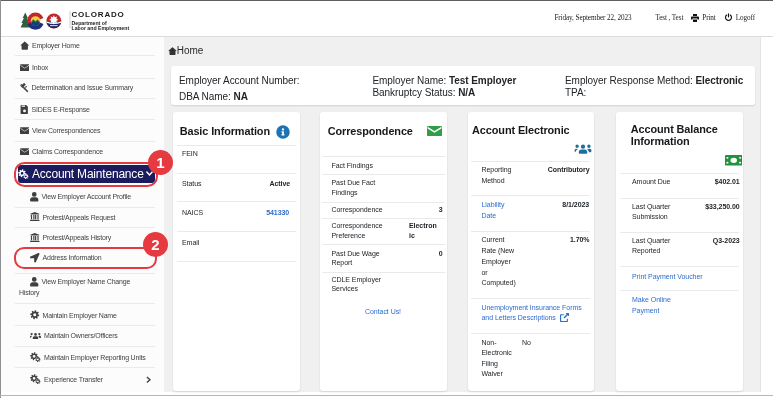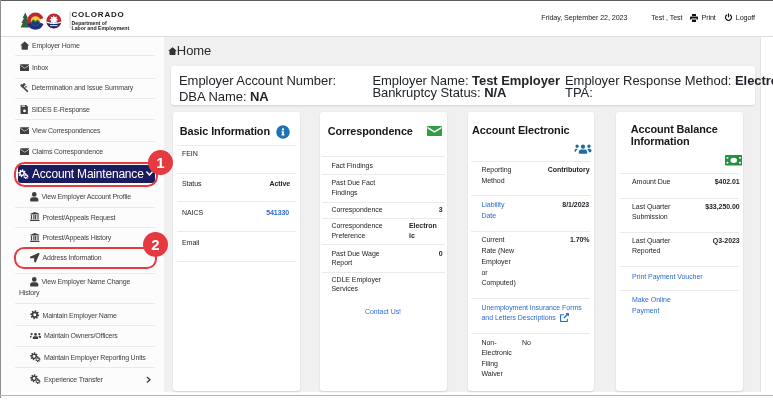--- a/index.html
+++ b/index.html
@@ -1,19 +1,19 @@
 <!DOCTYPE html>
 <html><head>
 <meta charset="utf-8">
 <style>
   * { margin:0; padding:0; box-sizing:border-box; }
   html,body { width:773px; height:400px; background:#fff; font-family:"Liberation Sans", sans-serif; overflow:hidden; }
   #page { position:relative; width:773px; height:400px; }
   .t { position:absolute; font-size:7px; letter-spacing:-0.05px; line-height:10px; color:#212529; white-space:nowrap; }
-  .i7 { font-size:13px; }
+  .i7 { font-size:10px; }
   .b { font-weight:bold; }
   .lk { color:#2c6ccf; }
   .ttl { position:absolute; font-size:10.9px; letter-spacing:-0.1px; line-height:11.6px; font-weight:bold; color:#16181b; white-space:nowrap; }
   .sep { position:absolute; height:1px; background:#eaeaea; }
   .card { position:absolute; background:#fff; border-radius:3px; box-shadow:0 1px 2px rgba(0,0,0,.13); }
   .srow { position:absolute; display:flex; align-items:center; font-size:7px; letter-spacing:-0.2px; color:#3f3f3f; height:12px; white-space:nowrap; }
   .srow svg { flex:0 0 auto; margin-right:3px; }
 </style>
 </head>
 <body>
@@ -36,21 +36,21 @@
     <path d="M28.4 14 a7.5 7.5 0 0 0 14.8 0 z" fill="#1b2a66"></path>
     <path d="M28.4 13.5 Q35.8 16.3 43.2 13.5 L43.2 14.7 Q35.8 17.3 28.4 14.7 Z" fill="#fff"></path>
     <path d="M35.8 7.2 l1 2 2.2-.6 -.6 2.2 2 1 -2 1 .6 2.2 -2.2-.6 -1 2 -1-2 -2.2.6 .6-2.2 -2-1 2-1 -.6-2.2 2.2.6 Z" fill="#fff"></path>
     <rect x="32" y="17.1" width="7.6" height="1" fill="#fff" opacity=".85"></rect>
     <rect x="51.5" y="3.2" width="1" height="17" fill="#cfcfcf"></rect>
     <text x="53.5" y="9.2" font-family="Liberation Sans" font-size="8" font-weight="bold" letter-spacing="0.8" fill="#1a1a1a">COLORADO</text>
     <text x="53.5" y="16.8" font-family="Liberation Sans" font-size="5.2" font-weight="bold" fill="#222">Department of</text>
     <text x="53.5" y="21.8" font-family="Liberation Sans" font-size="5.2" font-weight="bold" fill="#222">Labor and Employment</text>
   </svg>
 
-  <div style="position:absolute;top:13px;right:18px;display:flex;align-items:center;font-size:7.2px;letter-spacing:-0.1px;color:#222;white-space:nowrap;">
+  <div style="position:absolute;top:13px;right:18px;display:flex;align-items:center;font-size:7.2px;letter-spacing:-0.1px;color:#222;white-space:nowrap;font-family:Liberation Serif, serif;">
     <span>Friday, September 22, 2023</span>
     <span style="margin-left:24px;">Test , Test</span>
     <svg style="margin-left:8px;" width="8" height="8" viewBox="0 0 512 512">
         <path fill="#111" d="M128 0h256v128h-256zM64 160h384c35 0 64 29 64 64v128h-96v-64H96v64H0V224c0-35 29-64 64-64zm64 192h256v160H128zm304-136a24 24 0 1 1 0 48 24 24 0 0 1 0-48z"></path>
       </svg>
     <span style="margin-left:3px;">Print</span>
     <svg style="margin-left:8px;" width="9" height="9" viewBox="0 0 24 24">
         <g stroke="#111" stroke-width="3" fill="none" stroke-linecap="round">
           <path d="M7.3 5.4a8 8 0 1 0 9.4 0"></path>
           <path d="M12 2.2v8"></path>

